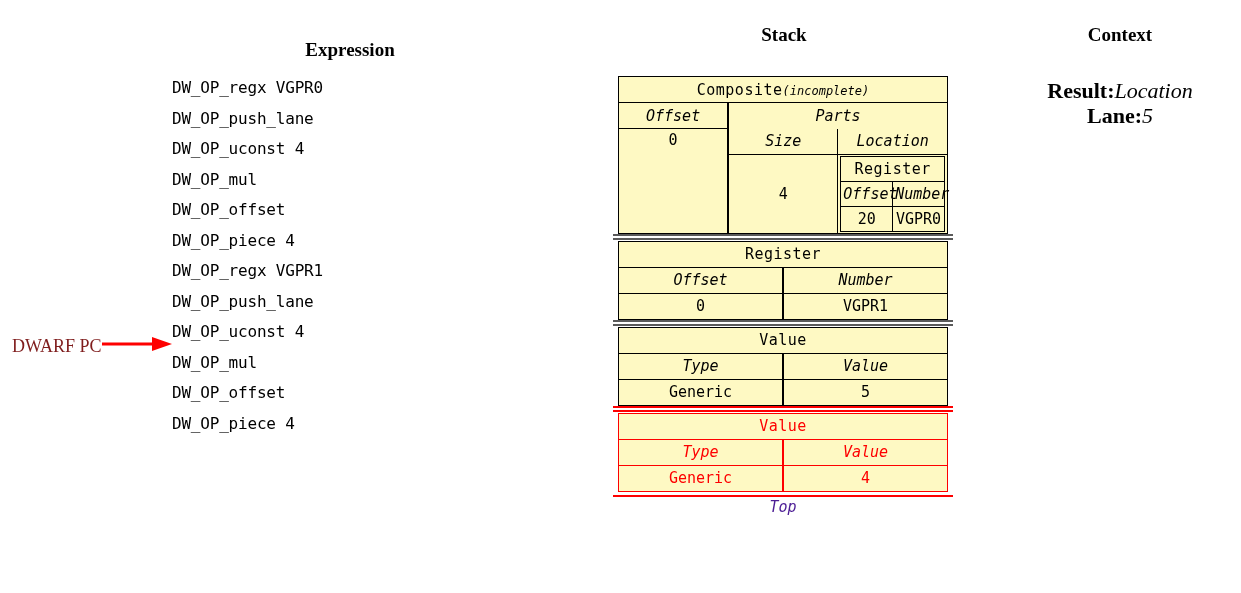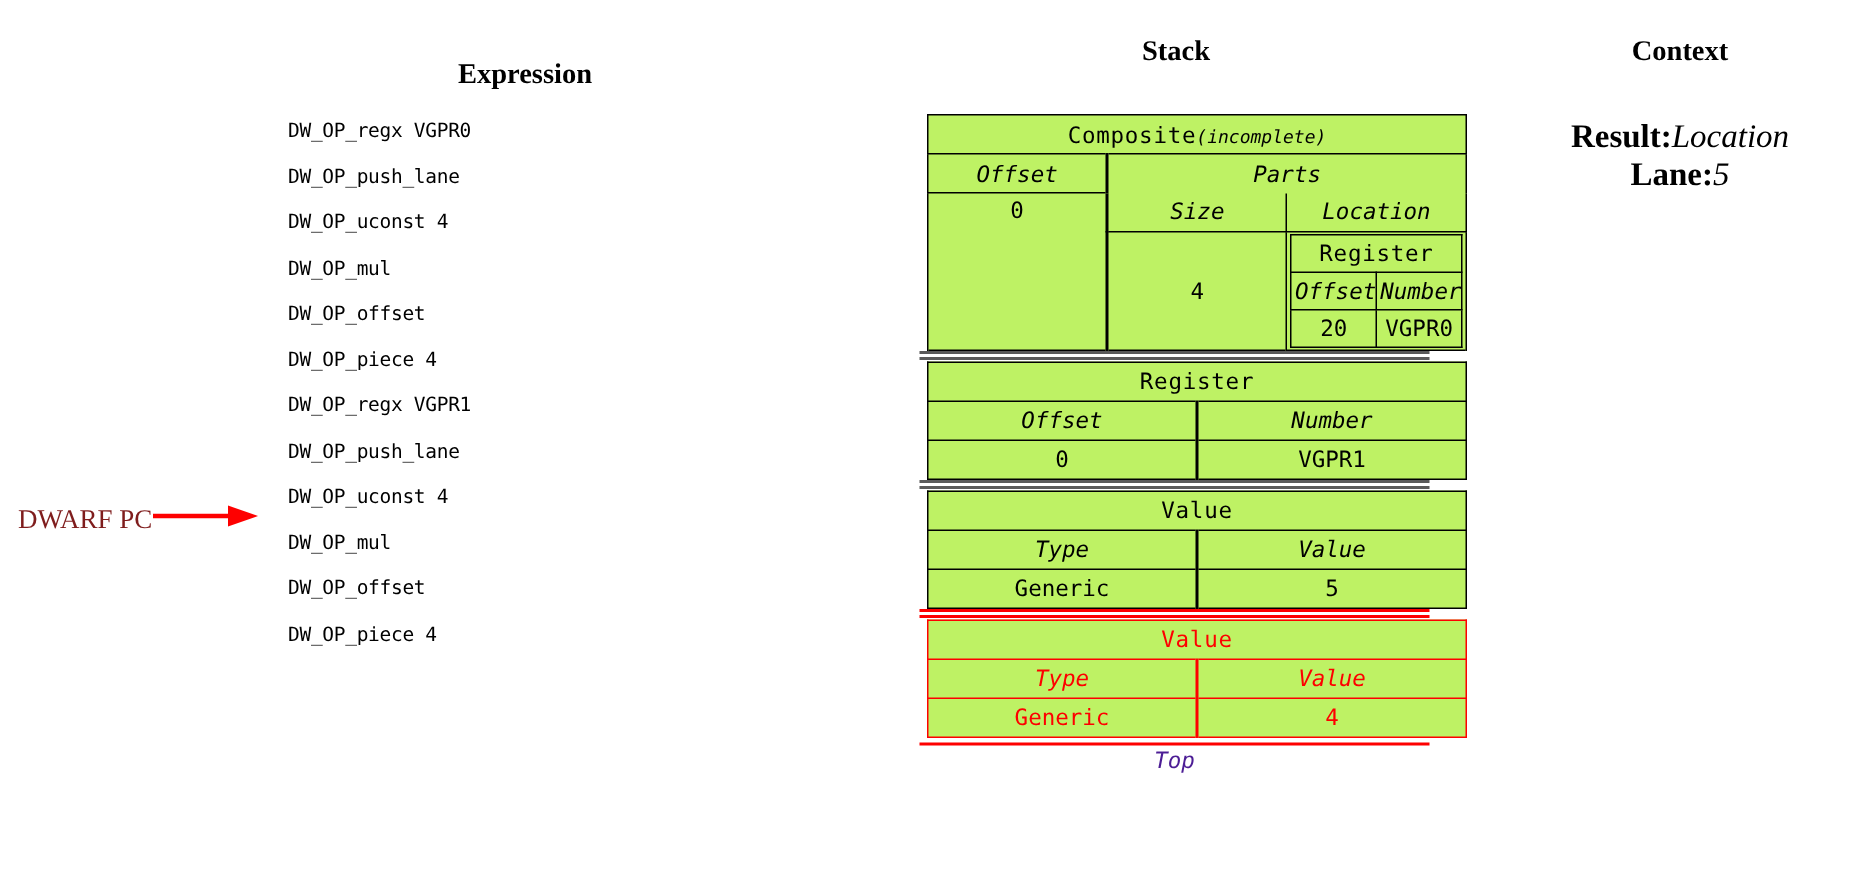--- a/index.html
+++ b/index.html
@@ -28,22 +28,21 @@
   #heading-expression { left: 200px; top: 24px; width: 300px; margin-top: 15px; }
   #heading-stack      { left: 634px; top: 24px; width: 300px; }
   #heading-context    { left: 970px; top: 24px; width: 300px; }
 
   
   #expression-list {
     position: absolute;
     left: 172px;
     top: 73px;
     font-family: "DejaVu Sans Mono", monospace;
-    font-size: 13px;
-    margin-left: 20px;
+    font-size: 16px;
   }
   .expr-line {
     height: 30.5px;
     line-height: 30.5px;
     white-space: pre;
     letter-spacing: -0.2px;
   }
 
   
   #dwarf-pc-marker {
@@ -102,25 +101,25 @@
     left: 0; right: 0;
     height: 2px;
     background: #5a5a5a;
   }
   .stack-sep::before { top: 0px; }
   .stack-sep::after  { top: 4px; }
 
   
   table.box {
     border-collapse: collapse;
-    width: 360px;
+    width: 330px;
     table-layout: fixed;
     font-family: "DejaVu Sans Mono", monospace;
     font-size: 15px;
-    background: #bef264;
+    background: #fef9c3;
   }
   table.box, table.box > tbody > tr > td, table.box > tbody > tr > th {
     border: 1px solid #000000;
   }
   table.box td, table.box th {
     padding: 1px 2px;
     text-align: center;
     vertical-align: middle;
     height: 23px;
     font-weight: normal;

